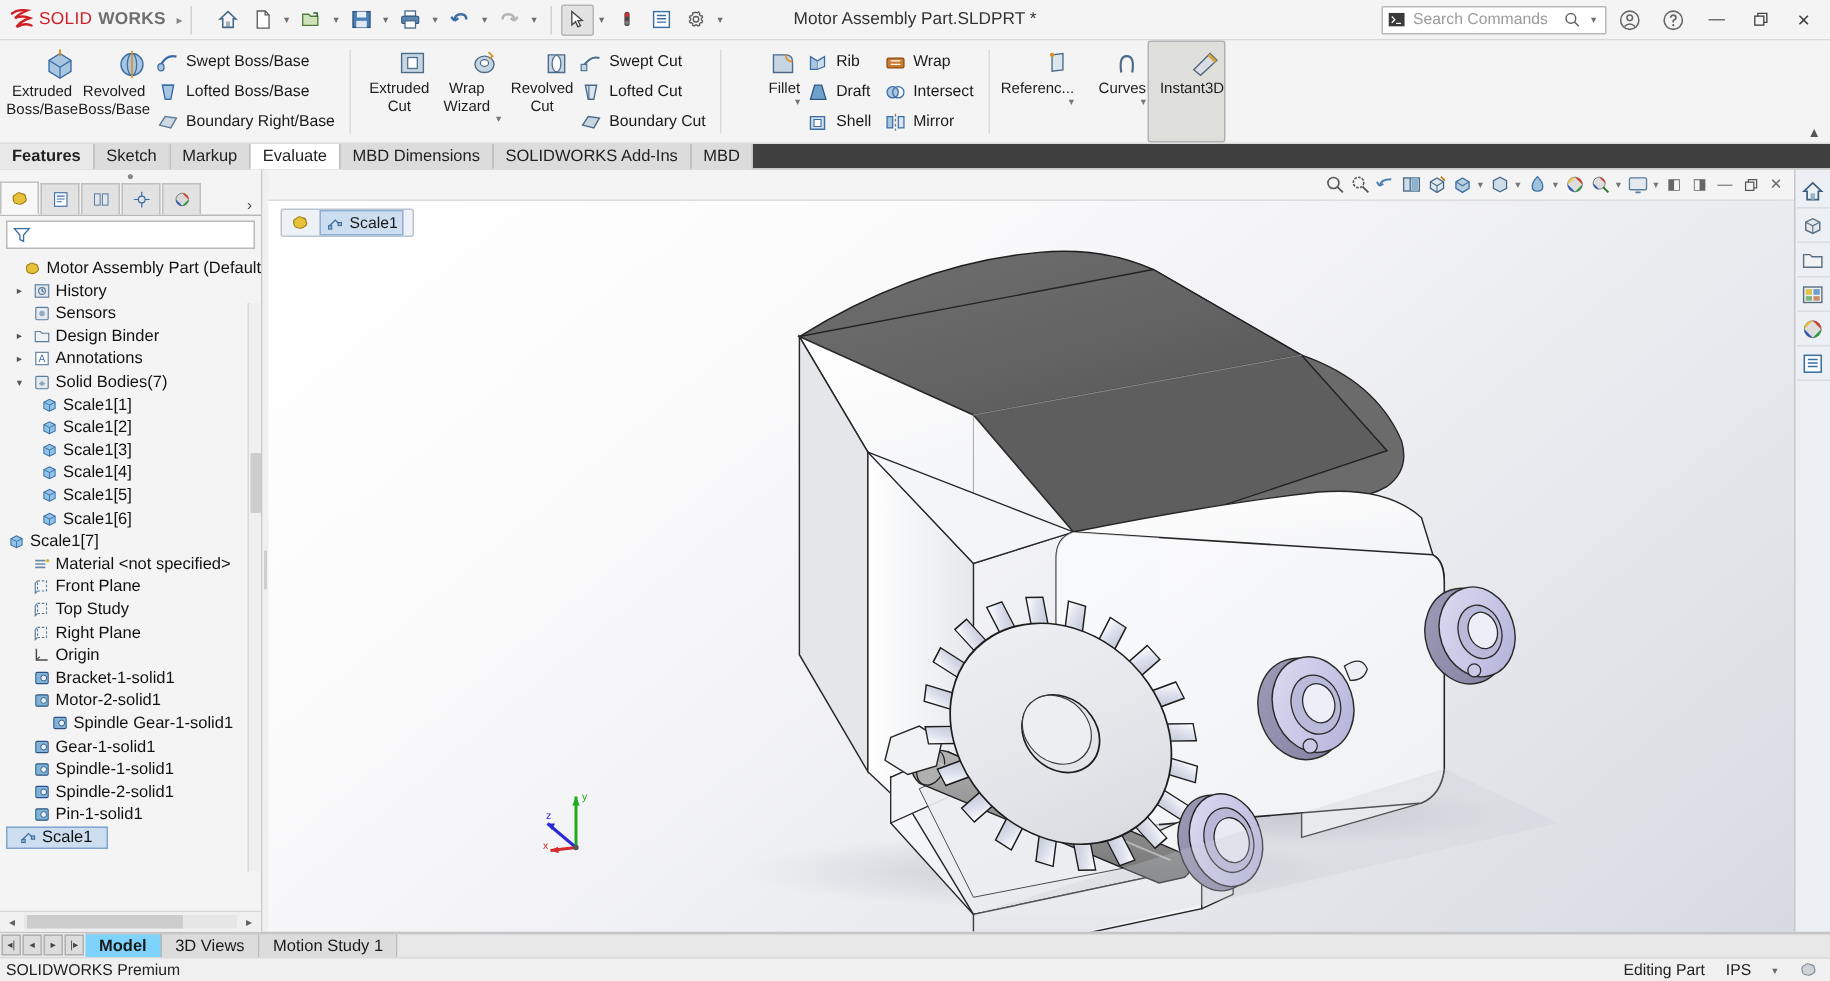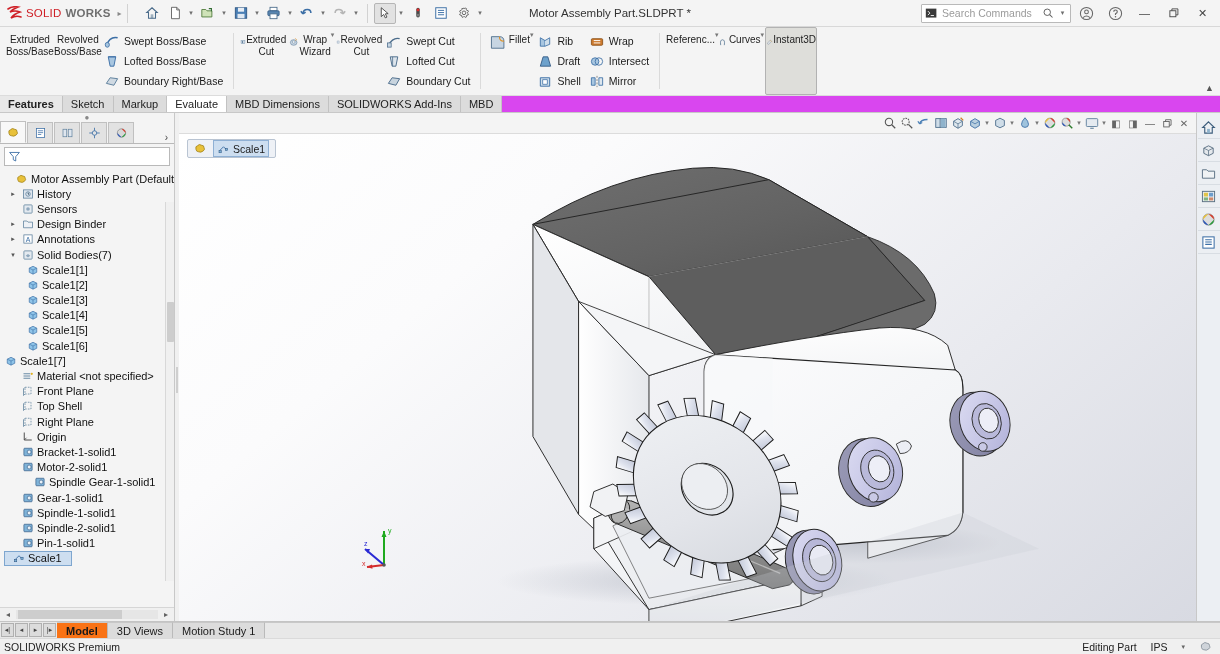--- a/index.html
+++ b/index.html
@@ -43,37 +43,37 @@
   .win-btn { width: 27px; height: 22px; display: flex; align-items: center; justify-content: center; color: #444; }
 
   
   .ribbon {
     height: 69px; background: #f4f4f4; border-bottom: 1px solid #dcdcdc;
     display: flex; align-items: stretch; flex: none; position: relative; padding-left: 2px;
   }
   .rgroup { display: flex; align-items: stretch; padding: 0 3px; }
   .rsep { width: 1px; background: #dadada; margin: 6px 2px; }
   .rbig {
-    width: 48px; display: flex; align-items: flex-start;
+    width: 48px; display: flex; flex-direction: column; align-items: flex-end;
     padding-top: 4px; cursor: default; border: 1px solid transparent; border-radius: 2px;
   }
   .rbig.sel { background: #dededa; border: 1px solid #b2b2b2; }
   .rbig .lbl { font-size: 10px; text-align: center; line-height: 11.5px; color: #1d1d1d; margin-top: 2px; }
   .rbig .dd { font-size: 7px; color: #777; line-height: 6px; }
   .rcol { display: flex; flex-direction: column; justify-content: center; padding: 2px 0; }
   .rsmall {
     display: flex; align-items: center; gap: 4px; height: 20px; padding: 0 4px 0 2px;
     border: 1px solid transparent; border-radius: 2px;
   }
   .rsmall .lbl { font-size: 10.5px; white-space: nowrap; }
   .ribbon-pin { position: absolute; right: 6px; bottom: 2px; color: #555; font-size: 9px; }
 
   
   .tabrow {
-    height: 17px; background: #d946ef; display: flex; align-items: flex-end; flex: none;
+    height: 17px; background: #404040; display: flex; align-items: center; flex: none;
     border-bottom: 1px solid #c8c8c8;
   }
   .tab {
     height: 17px; padding: 0 8px; display: flex; align-items: center; font-size: 11px;
     background: #dcdcdc; border-right: 1px solid #c2c2c2; color: #222;
   }
   .tab.bold { font-weight: bold; background: #e8e8e8; }
   .tab.white { background: #fff; }
 
   
@@ -162,21 +162,21 @@
   }
   .navbtns { display: flex; align-items: center; padding: 0 1px; gap: 1px; }
   .navb {
     width: 13px; height: 14px; border: 1px solid #b0b0b0; background: #dcdcdc;
     display: flex; align-items: center; justify-content: center; font-size: 7px; color: #444;
   }
   .btab {
     padding: 0 9px; display: flex; align-items: center; font-size: 11px; background: #dcdcdc;
     border-right: 1px solid #bababa; border-top: 1px solid #c8c8c8;
   }
-  .btab.active { background: #f97316; font-weight: bold; }
+  .btab.active { background: #7dd3fc; font-weight: bold; }
   .btab-fill { flex: 1; border-top: 1px solid #c8c8c8; background: #e8e8e8; }
   .statusbar {
     height: 16px; background: #f0f0f0; display: flex; align-items: center; flex: none;
     font-size: 10.5px; color: #222; padding: 0 4px; border-top: 1px solid #dadada;
   }
   .sb-right { margin-left: auto; display: flex; align-items: center; gap: 14px; padding-right: 4px; }
   .sb-caret { color: #666; font-size: 7px; }
 </style>
 </head>
 <body>
@@ -700,21 +700,21 @@
           <span>Front Plane</span>
         </div>
         <div class="trow" style="padding-left:8px">
           <span class="tarrow"></span>
           <span class="ticon">
               <svg width="12" height="12" viewBox="0 0 16 16">
                 <path d="M4 3 H12 V12 H4 Z" fill="none" stroke="#5a7d9a" stroke-width="1" stroke-dasharray="2.2 1.6"></path>
                 <path d="M4 3 L2 5 V14 L4 12" fill="none" stroke="#5a7d9a" stroke-width="1"></path>
               </svg>
             </span>
-          <span>Top Shell</span>
+          <span>Top Study</span>
         </div>
         <div class="trow" style="padding-left:8px">
           <span class="tarrow"></span>
           <span class="ticon">
               <svg width="12" height="12" viewBox="0 0 16 16">
                 <path d="M4 3 H12 V12 H4 Z" fill="none" stroke="#5a7d9a" stroke-width="1" stroke-dasharray="2.2 1.6"></path>
                 <path d="M4 3 L2 5 V14 L4 12" fill="none" stroke="#5a7d9a" stroke-width="1"></path>
               </svg>
             </span>
           <span>Right Plane</span>

